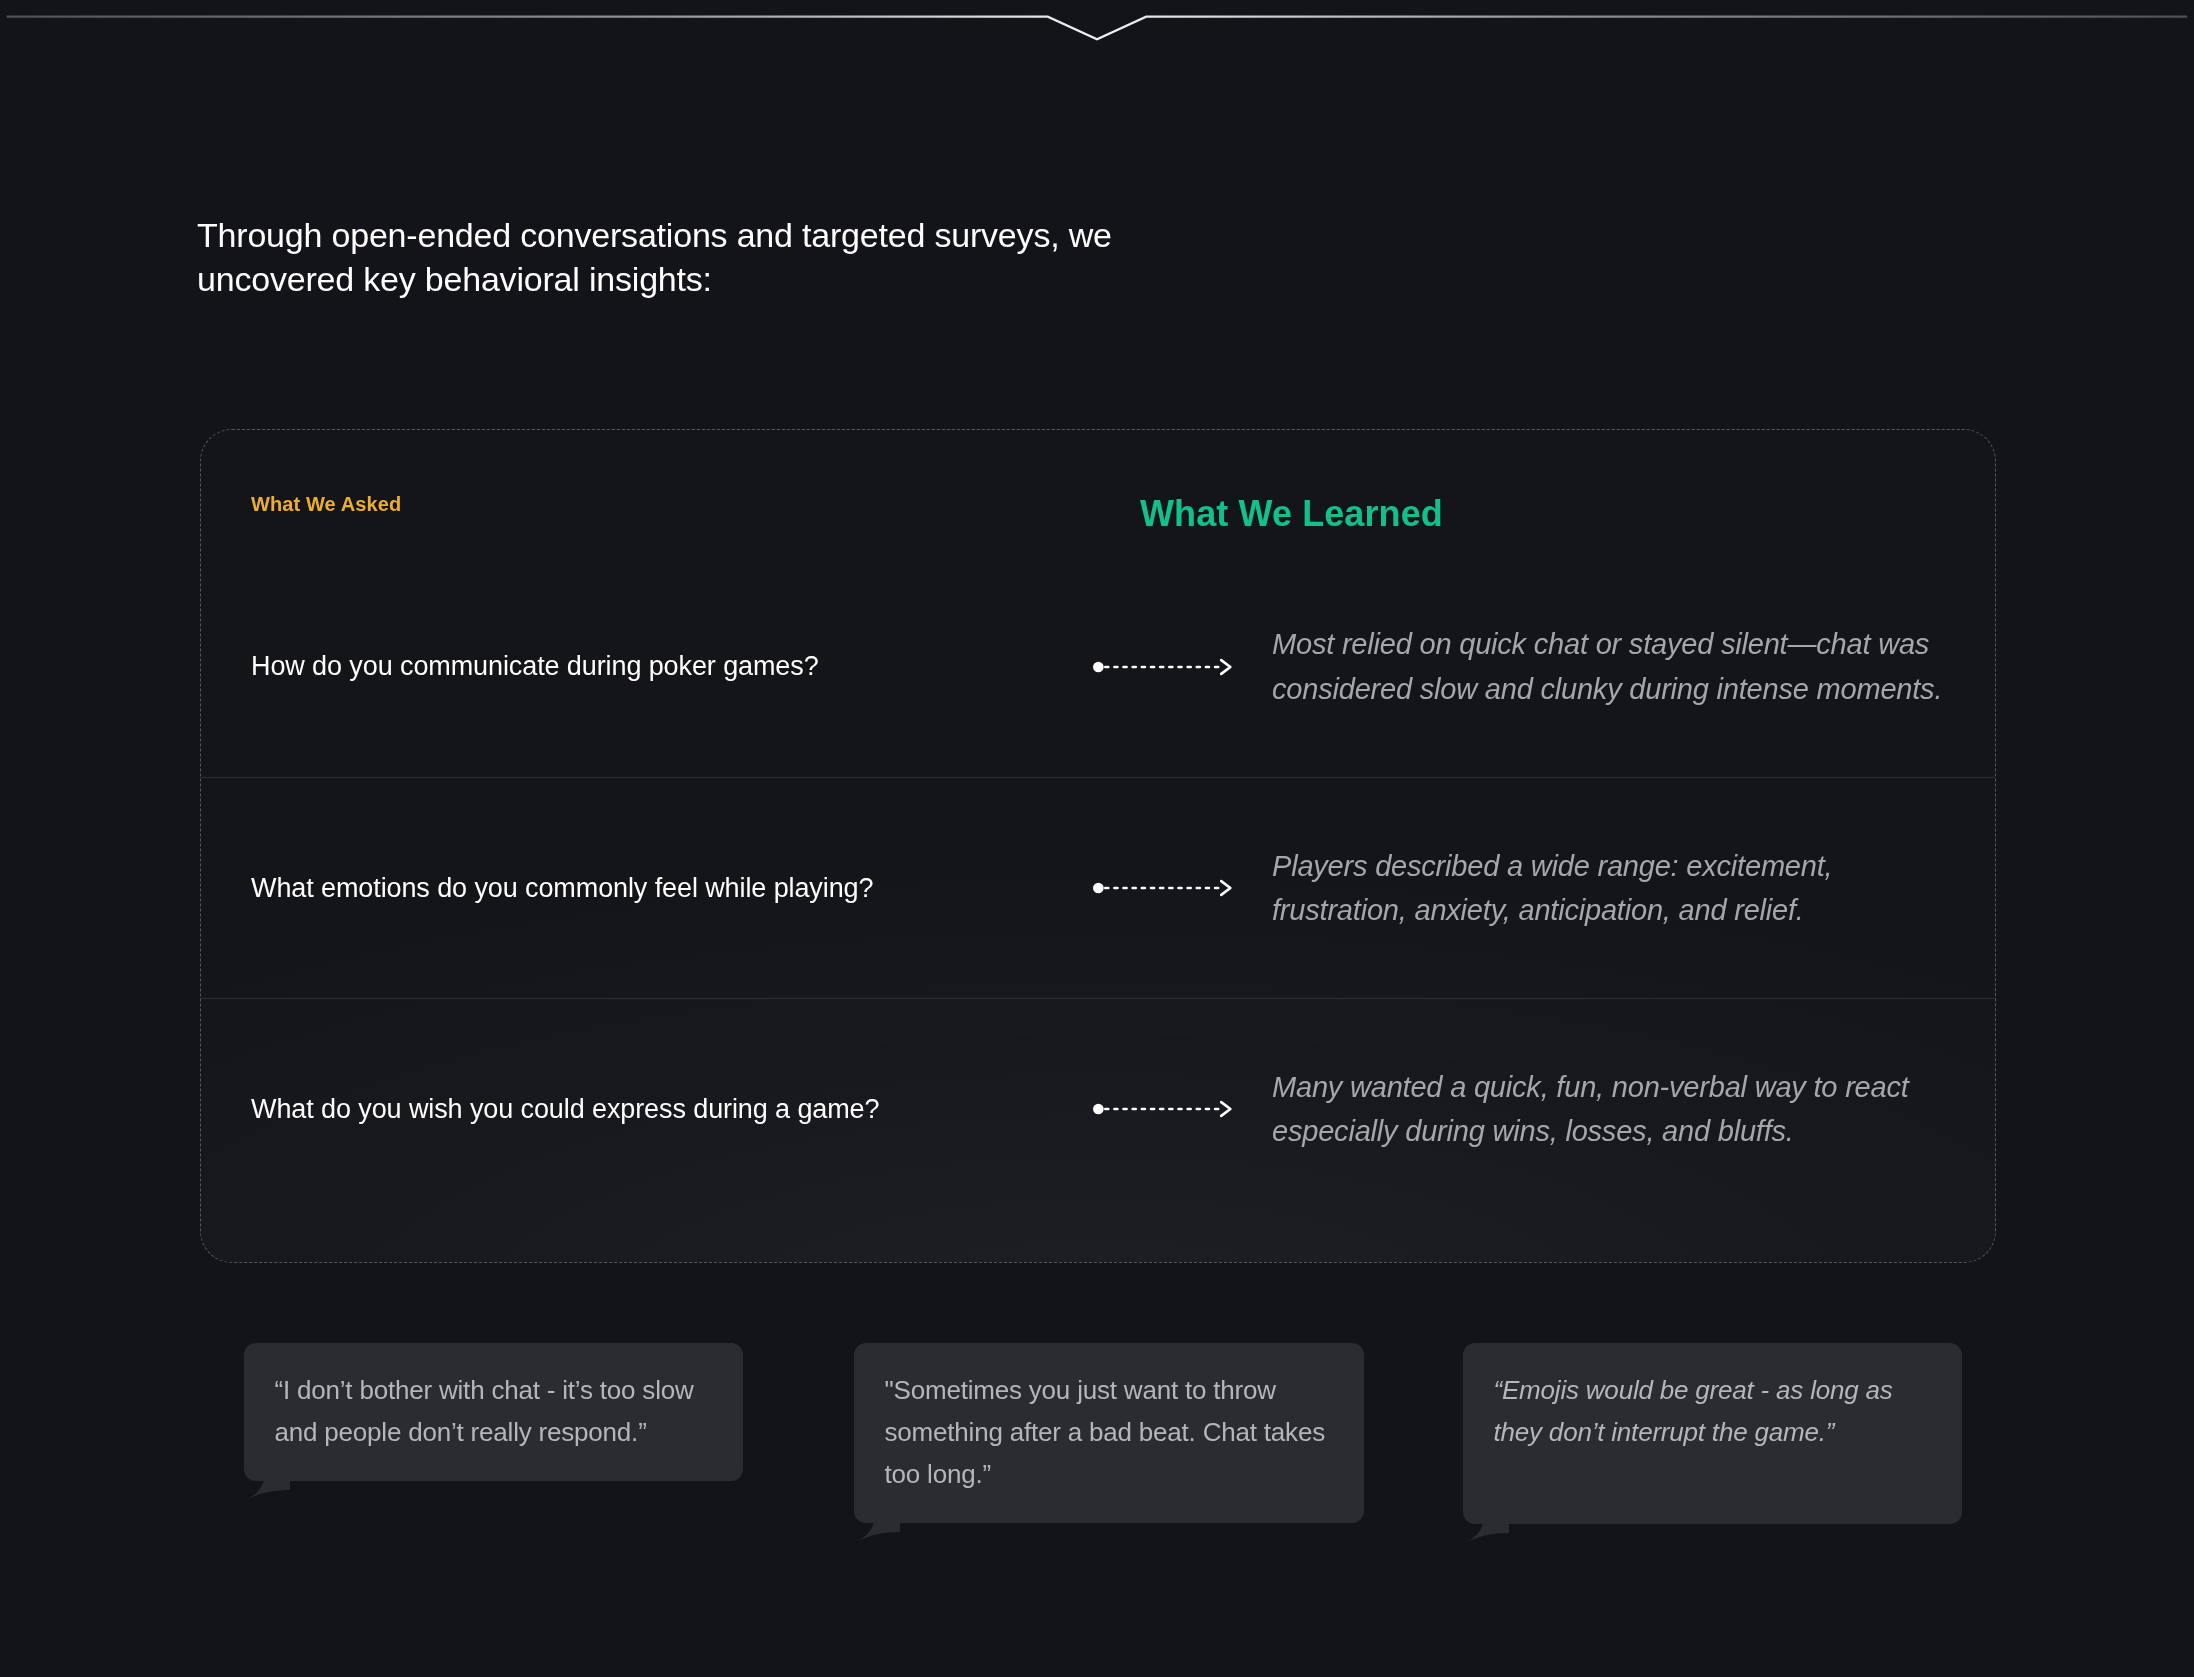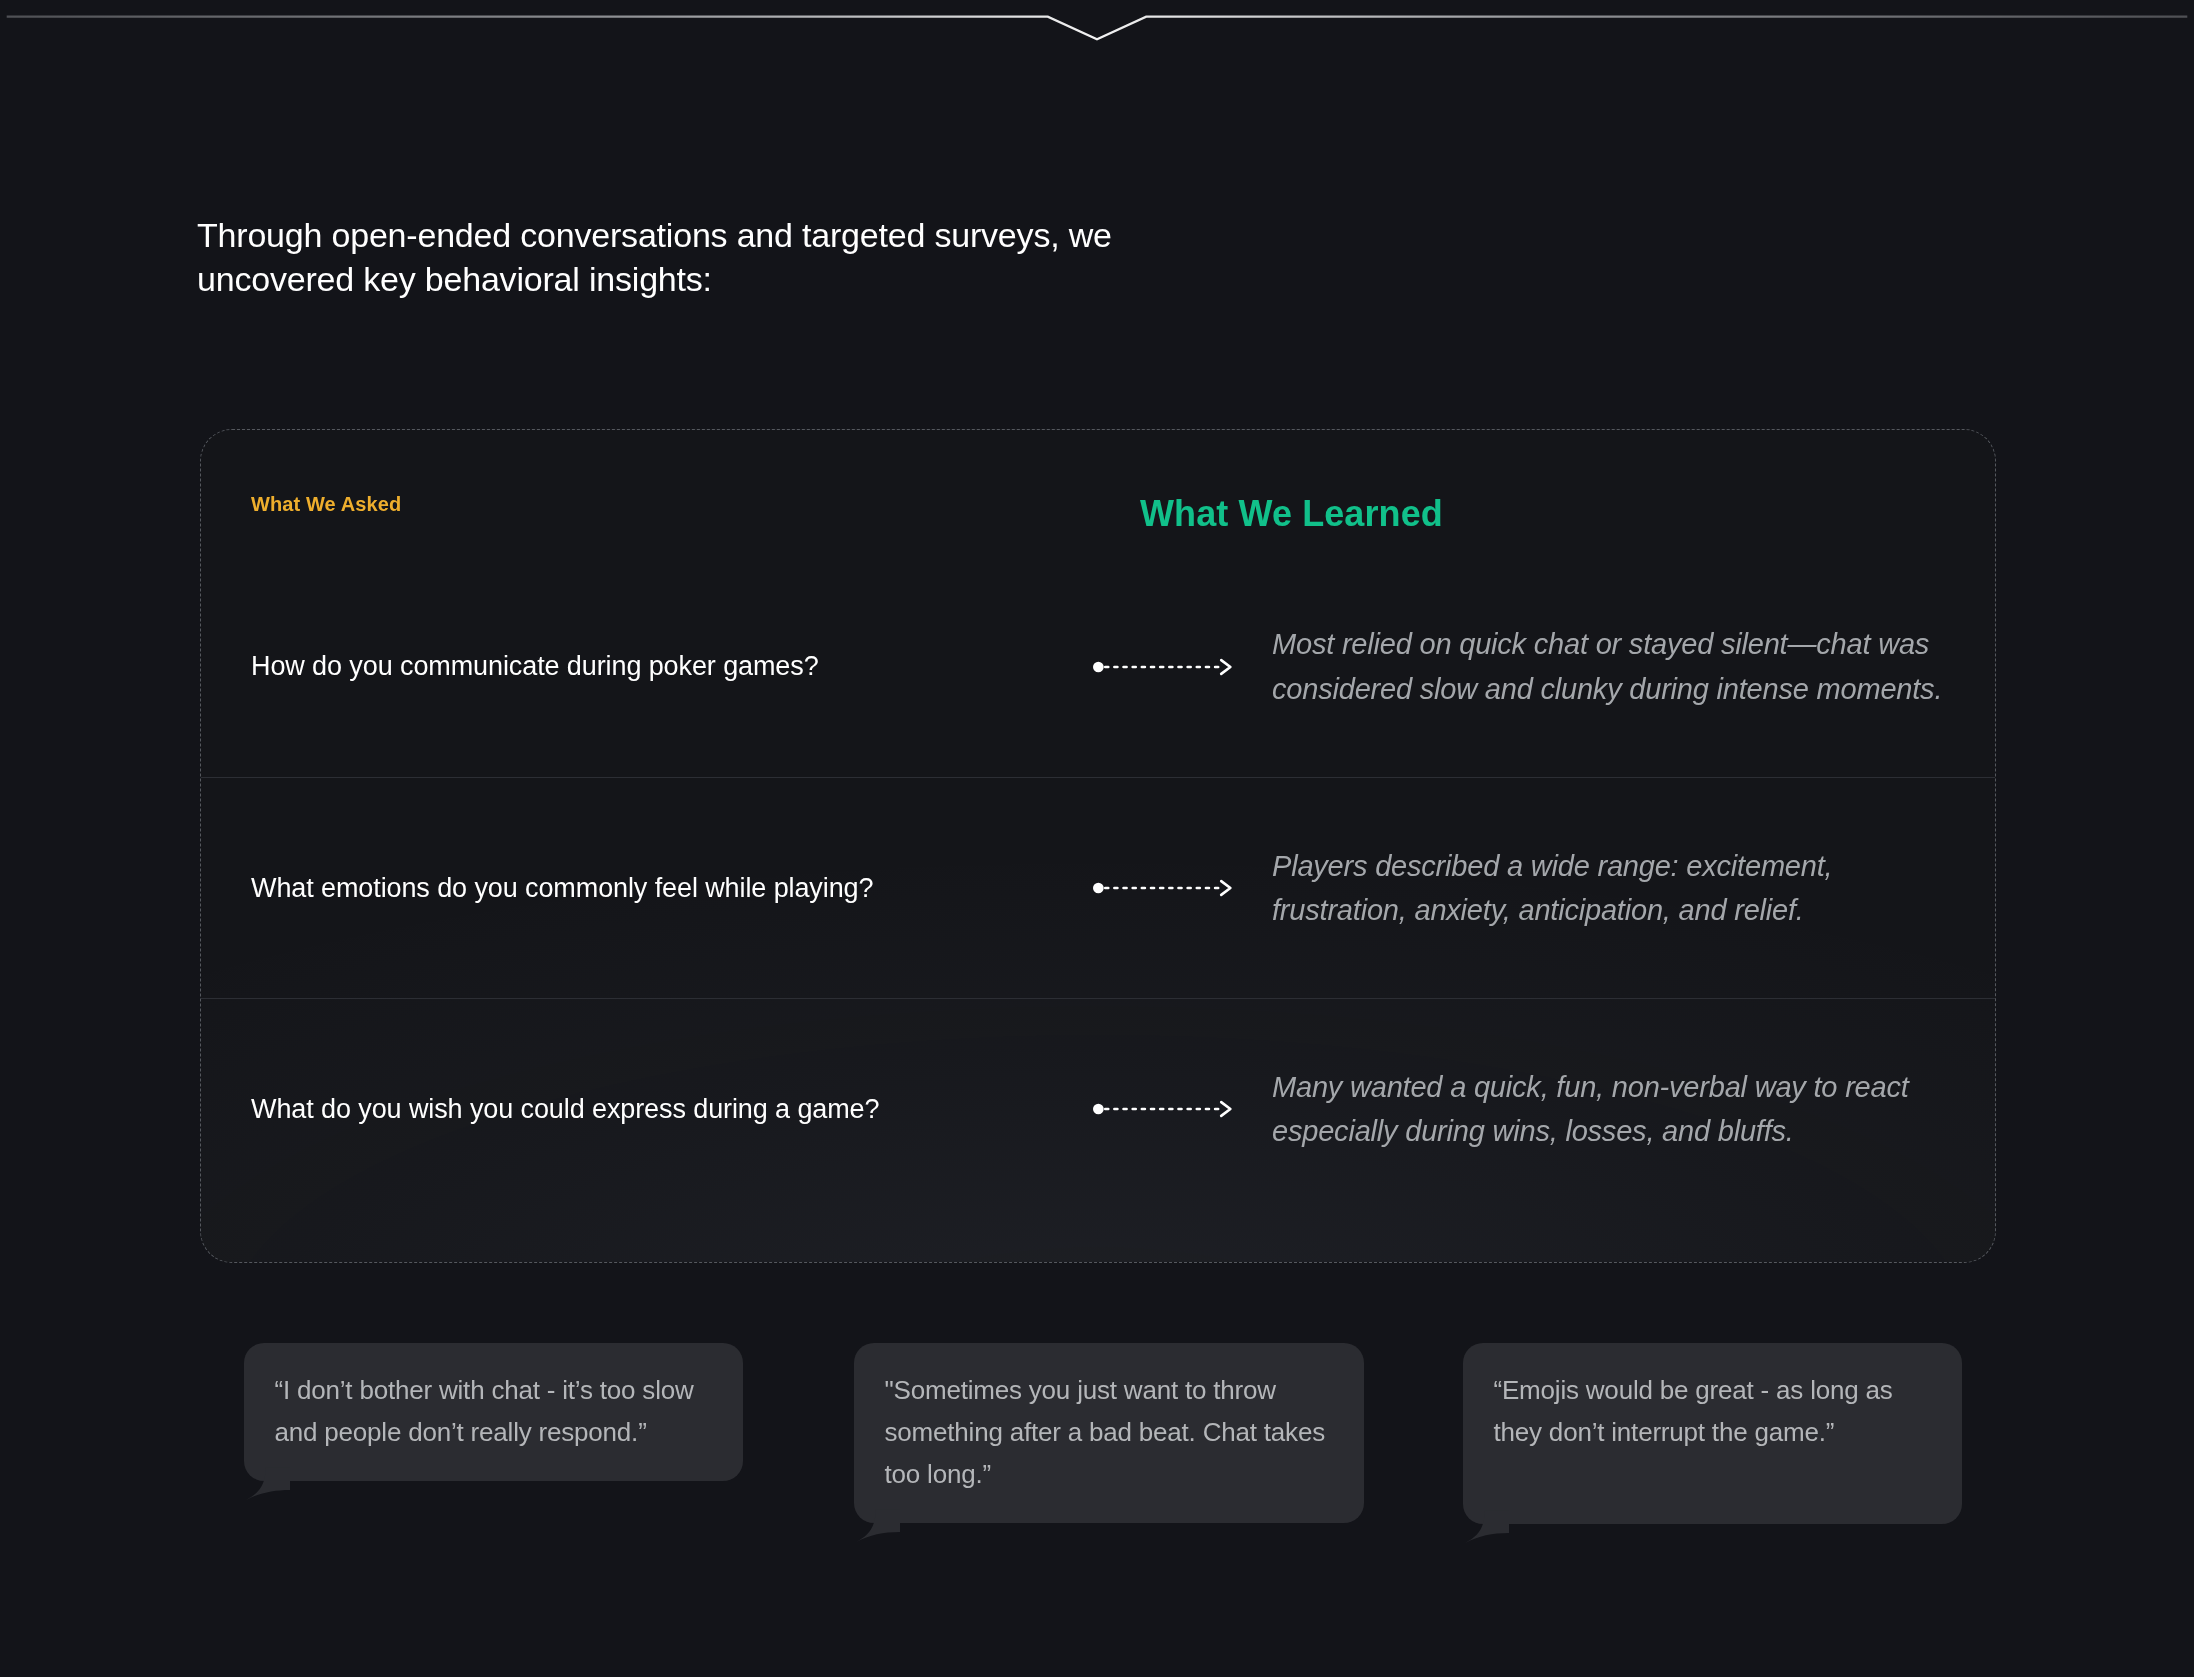--- a/index.html
+++ b/index.html
@@ -54,35 +54,35 @@
     font-size:29px; line-height:1.52; color:#a4a7ab; font-weight:400;
     letter-spacing:-0.2px;
     font-style:italic;
   }
 
   
   .bubbles { position:absolute; left:244px; top:1343px; width:1768px; height:229px; }
   .bubble {
     position:absolute; top:0;
     background:#2b2c31;
-    border-radius:20px;
+    border-radius:12px;
     padding:26px 30.5px 27.4px 30.5px;
   }
   .bubble-text {
     font-size:26px; line-height:1.62; color:#b4b6b9; font-weight:400;
     letter-spacing:-0.2px;
   }
   .bubble .tail {
     position:absolute; left:-1.5px; bottom:-20px;
     width:47px; height:34px; overflow:hidden;
   }
   .b1 { left:0px;    width:499px; }
   .b2 { left:610px;  width:510px; }
   .b3 { left:1219px; width:499px; }
-  .b3 { height:181px; }
+  .b3 { height:181px;font-style:italic; }
 </style>
 </head>
 <body>
 
 <div class="page">
 
   <div class="top-rule">
     <svg width="2194" height="53" viewBox="0 0 2880 70" xmlns="http://www.w3.org/2000/svg" aria-hidden="true">
       <defs>
         <linearGradient id="ruleFade" x1="0" y1="0" x2="1" y2="0">

